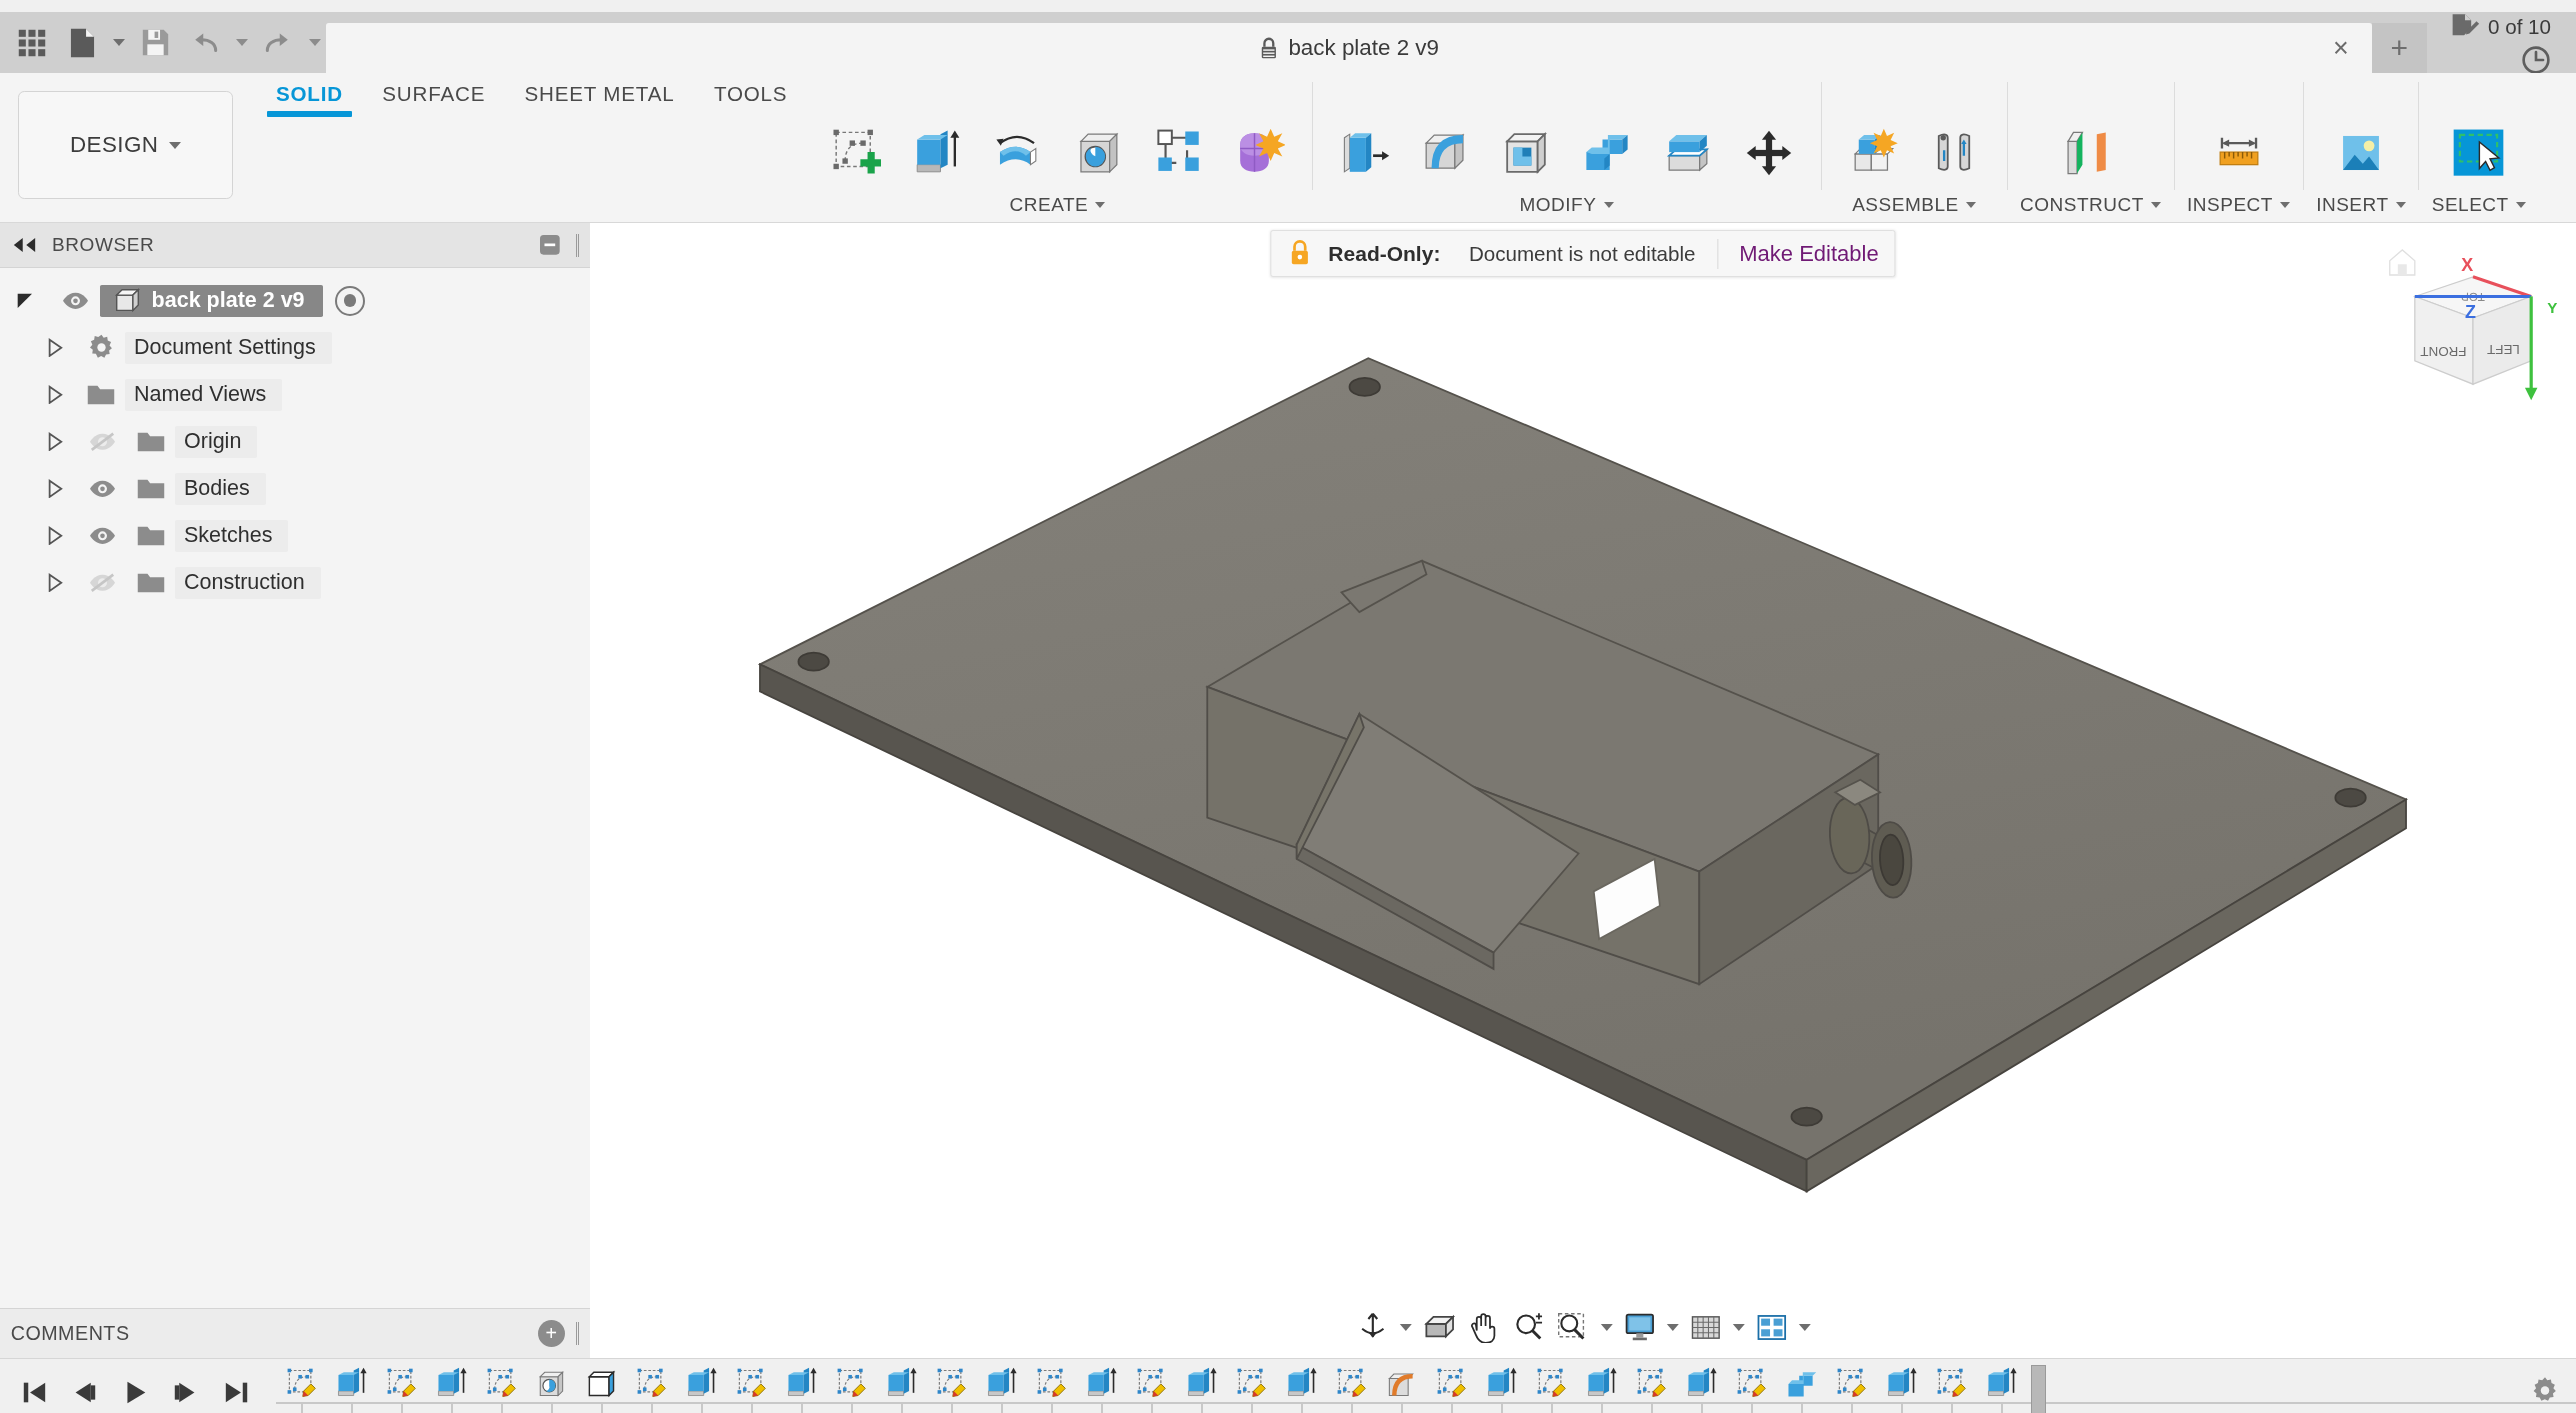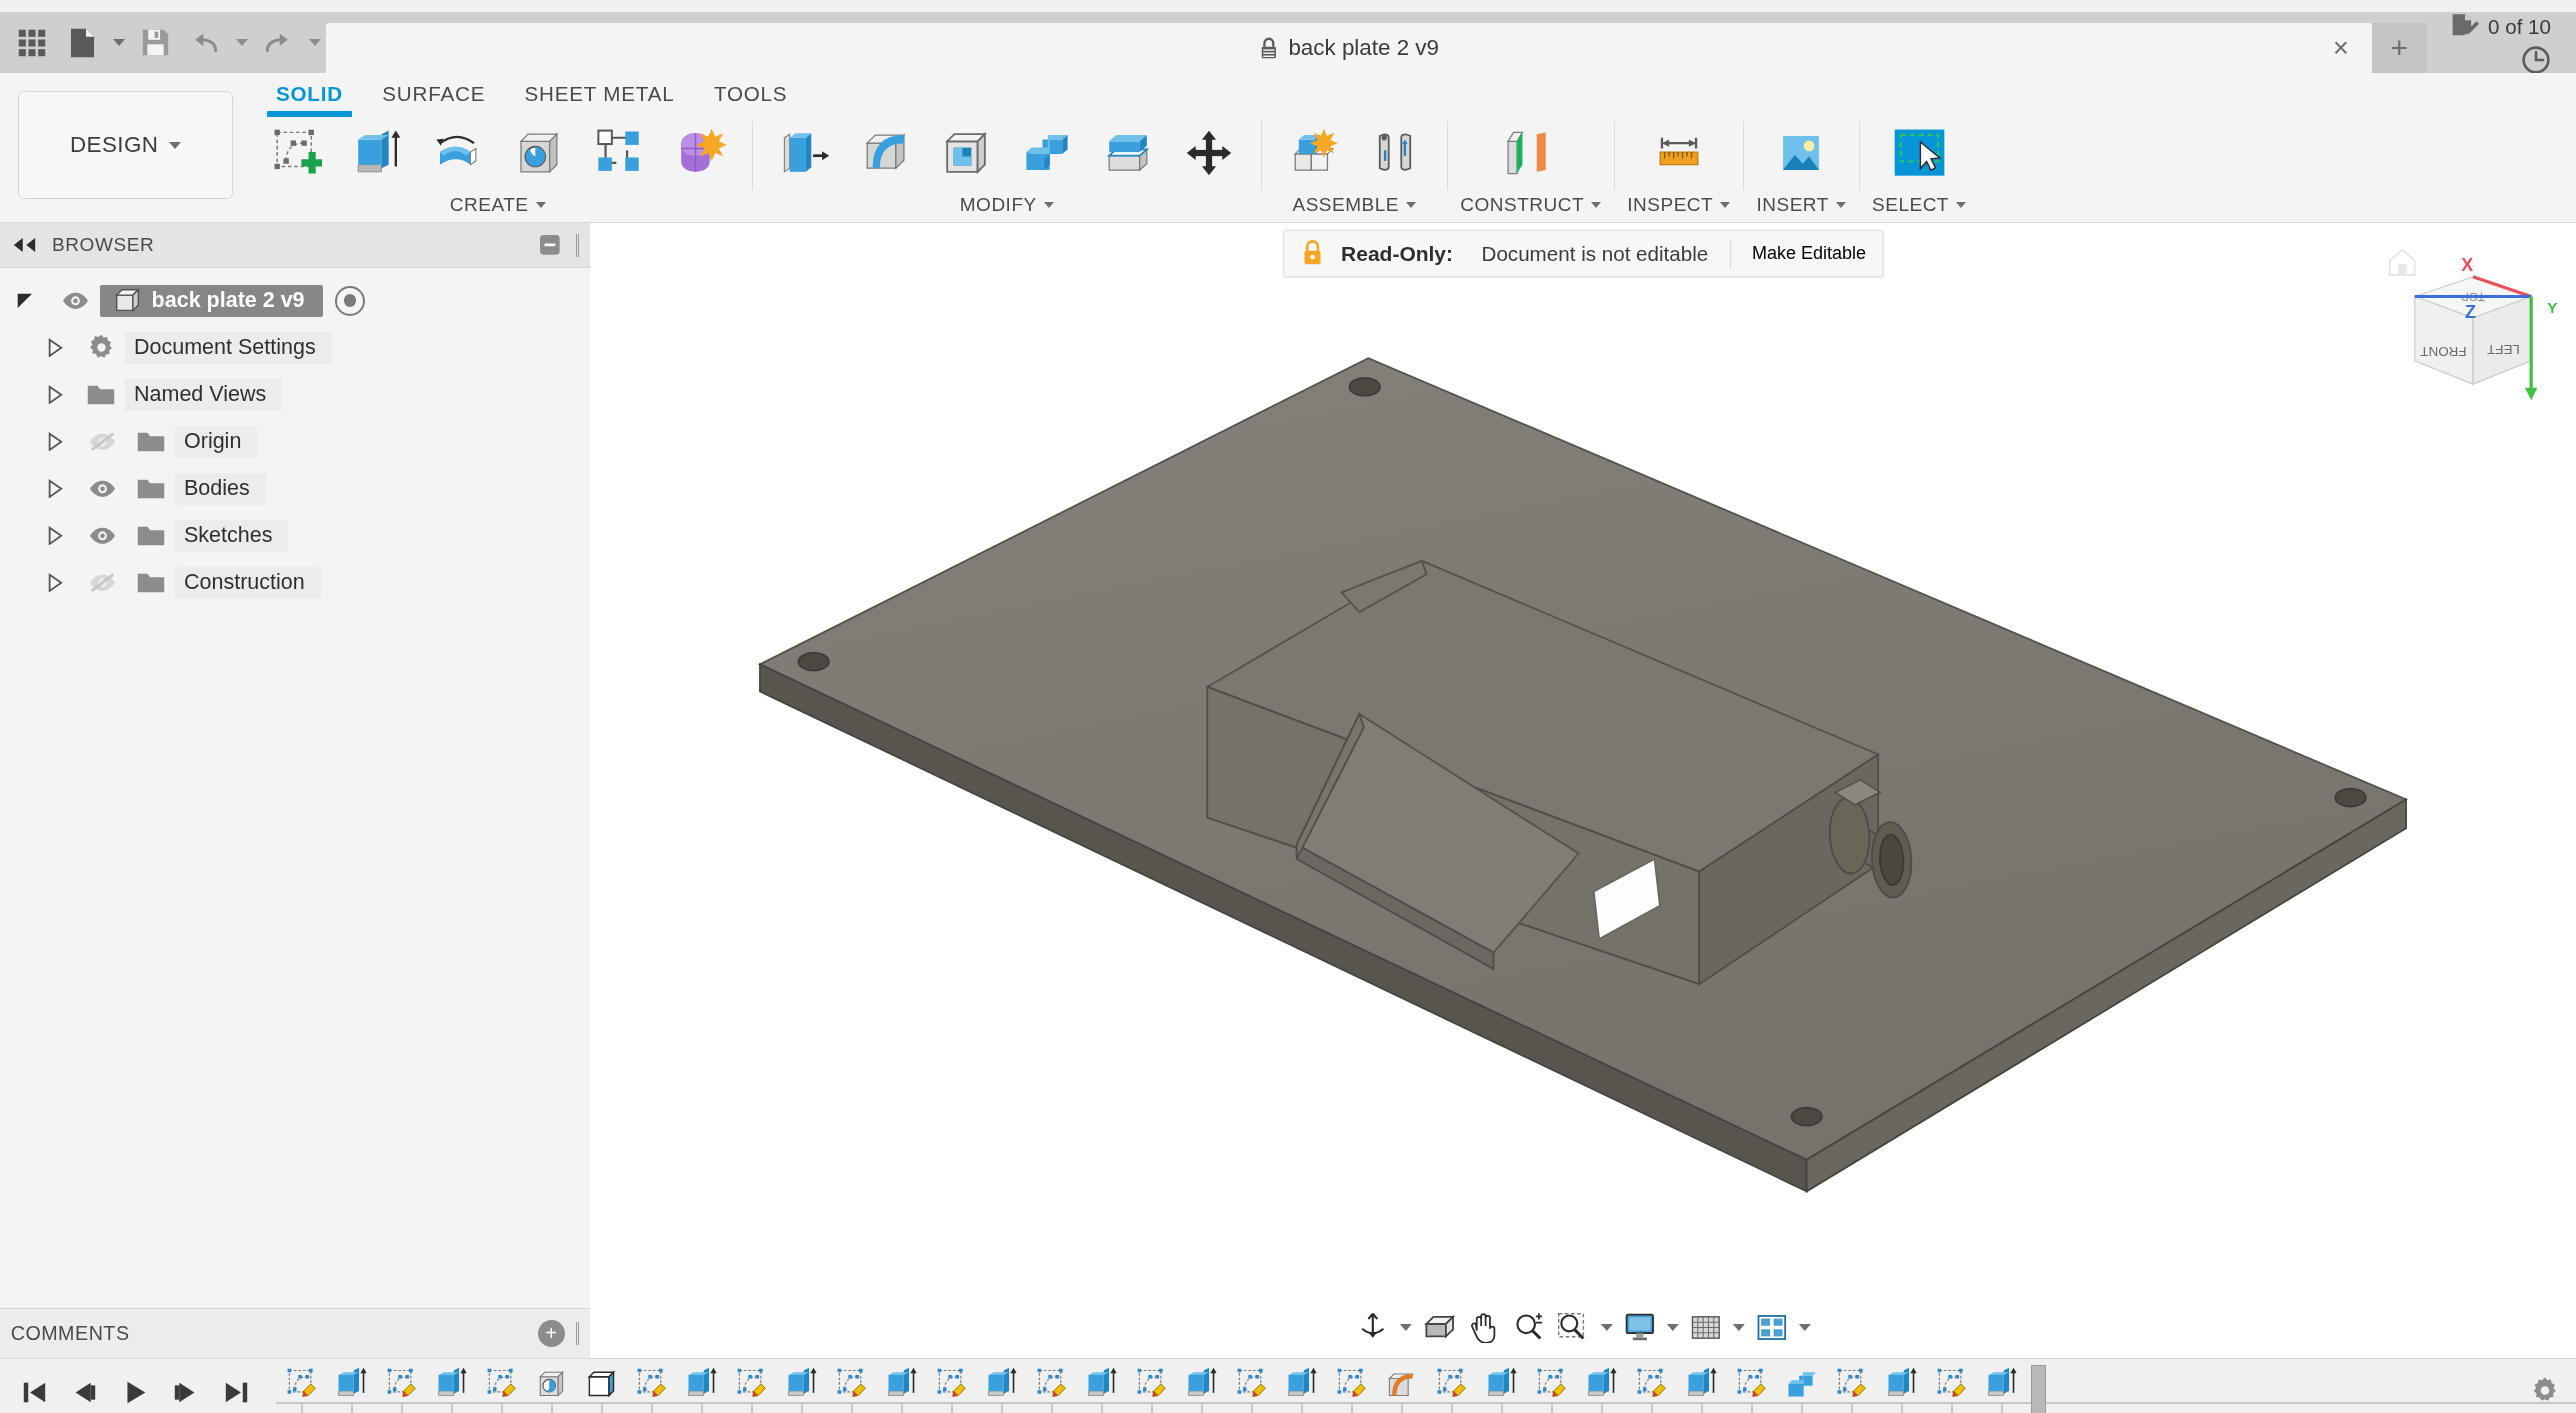--- a/index.html
+++ b/index.html
@@ -52,21 +52,21 @@
   }
 
   
   .ribbon { background:#f4f4f4; flex:0 0 150px; display:flex; position:relative; border-bottom:0.9px solid #d8d8d8; }
   .design-box {
     width:215px; margin:18px 0 23px 18px; border:0.9px solid #d4d4d4; border-radius:6.3px;
     background:#f7f7f7; display:flex; align-items:center; justify-content:center; cursor:pointer;
   }
   .design-lbl { font-size:22.4px; font-weight:normal; color:#3c3c3c; letter-spacing:0.4px; display:flex; align-items:center; gap:10.7px; }
 
-  .ribbon-right { flex:1; display:flex; flex-direction:column; padding-left:14.3px; }
+  .ribbon-right { flex:1; display:flex; flex-direction:row; padding-left:14.3px; }
   .tabrow { height:39px; display:flex; align-items:flex-end; gap:0; padding-left:9px; }
   .rtab {
     padding:0 19.7px; height:36px; display:flex; align-items:center; font-size:20.6px;
     color:#4a4a4a; cursor:pointer; letter-spacing:0.8px; position:relative;
   }
   .rtab.active { color:#0696d7; font-weight:bold; }
   .rtab.active::after {
     content:""; position:absolute; left:10.7px; right:10.7px; bottom:-5.4px; height:6.3px; background:#0696d7; border-radius:0.9px;
   }
   .toolrow { flex:1; display:flex; align-items:stretch; padding-left:5.4px; }
@@ -131,21 +131,21 @@
 
   .robanner {
     position:absolute; top:7.2px; left:50%; transform:translateX(-50%);
     height:47px; background:#f7f7f7; border:0.9px solid #e0e0e0; border-radius:2.7px;
     display:flex; align-items:center; padding:0 16px; gap:16px; z-index:20;
     box-shadow:0 0.9px 2.7px rgba(0,0,0,.10);
   }
   .ro-strong { font-size:21px; font-weight:bold; color:#2e2e2e; }
   .ro-text { font-size:20.6px; color:#3c3c3c; margin-left:12.5px; }
   .ro-sep { width:0.9px; height:30px; background:#d8d8d8; margin:0 5.4px; }
-  .ro-link { font-size:18px; color:#000000; cursor:pointer; }
+  .ro-link { font-size:22px; color:#701a75; cursor:pointer; }
 
   .viewcube { position:absolute; right:9px; top:18px; width:188px; height:179px; z-index:15; }
 
   
   .navbar {
     position:absolute; bottom:7.2px; left:50%; transform:translateX(-50%);
     height:47px; display:flex; align-items:center; gap:1.8px; padding:0 7.2px; z-index:20;
   }
   .nbtn { height:43px; min-width:43px; display:flex; align-items:center; justify-content:center; cursor:pointer; border-radius:2.7px; padding:0 3.6px; }
   .ncaret { width:19.7px; height:43px; display:flex; align-items:center; justify-content:center; cursor:pointer; }

